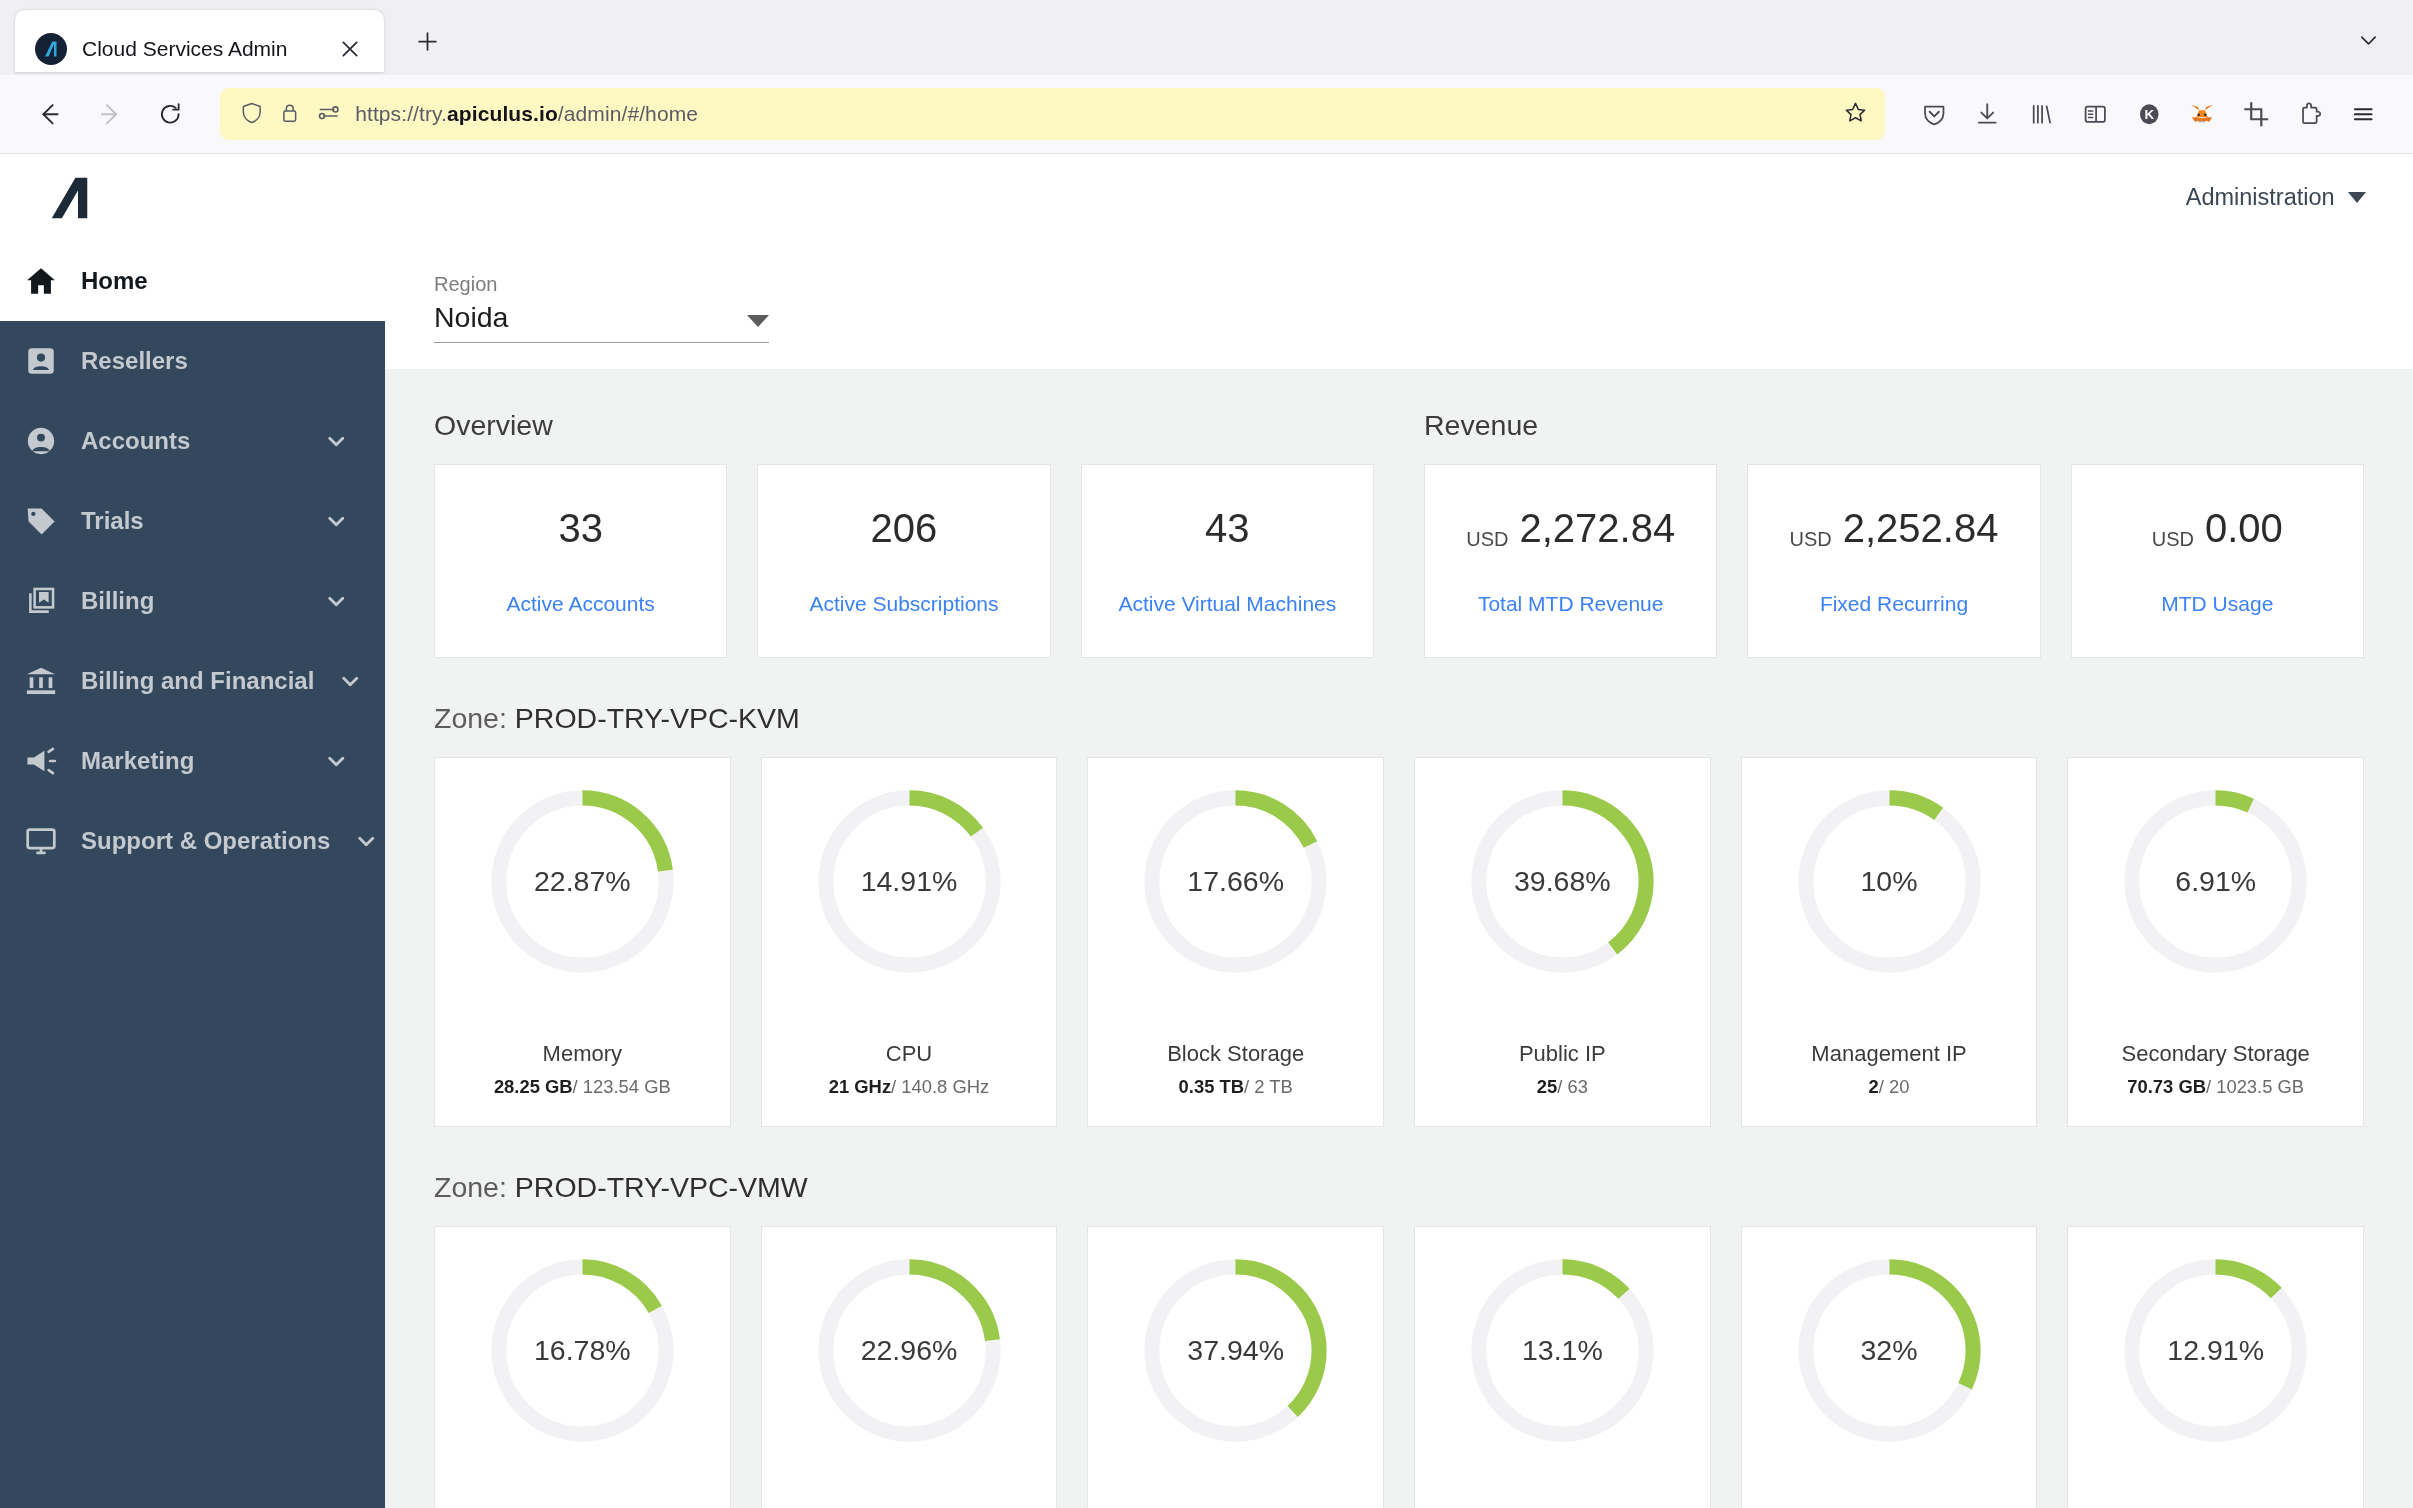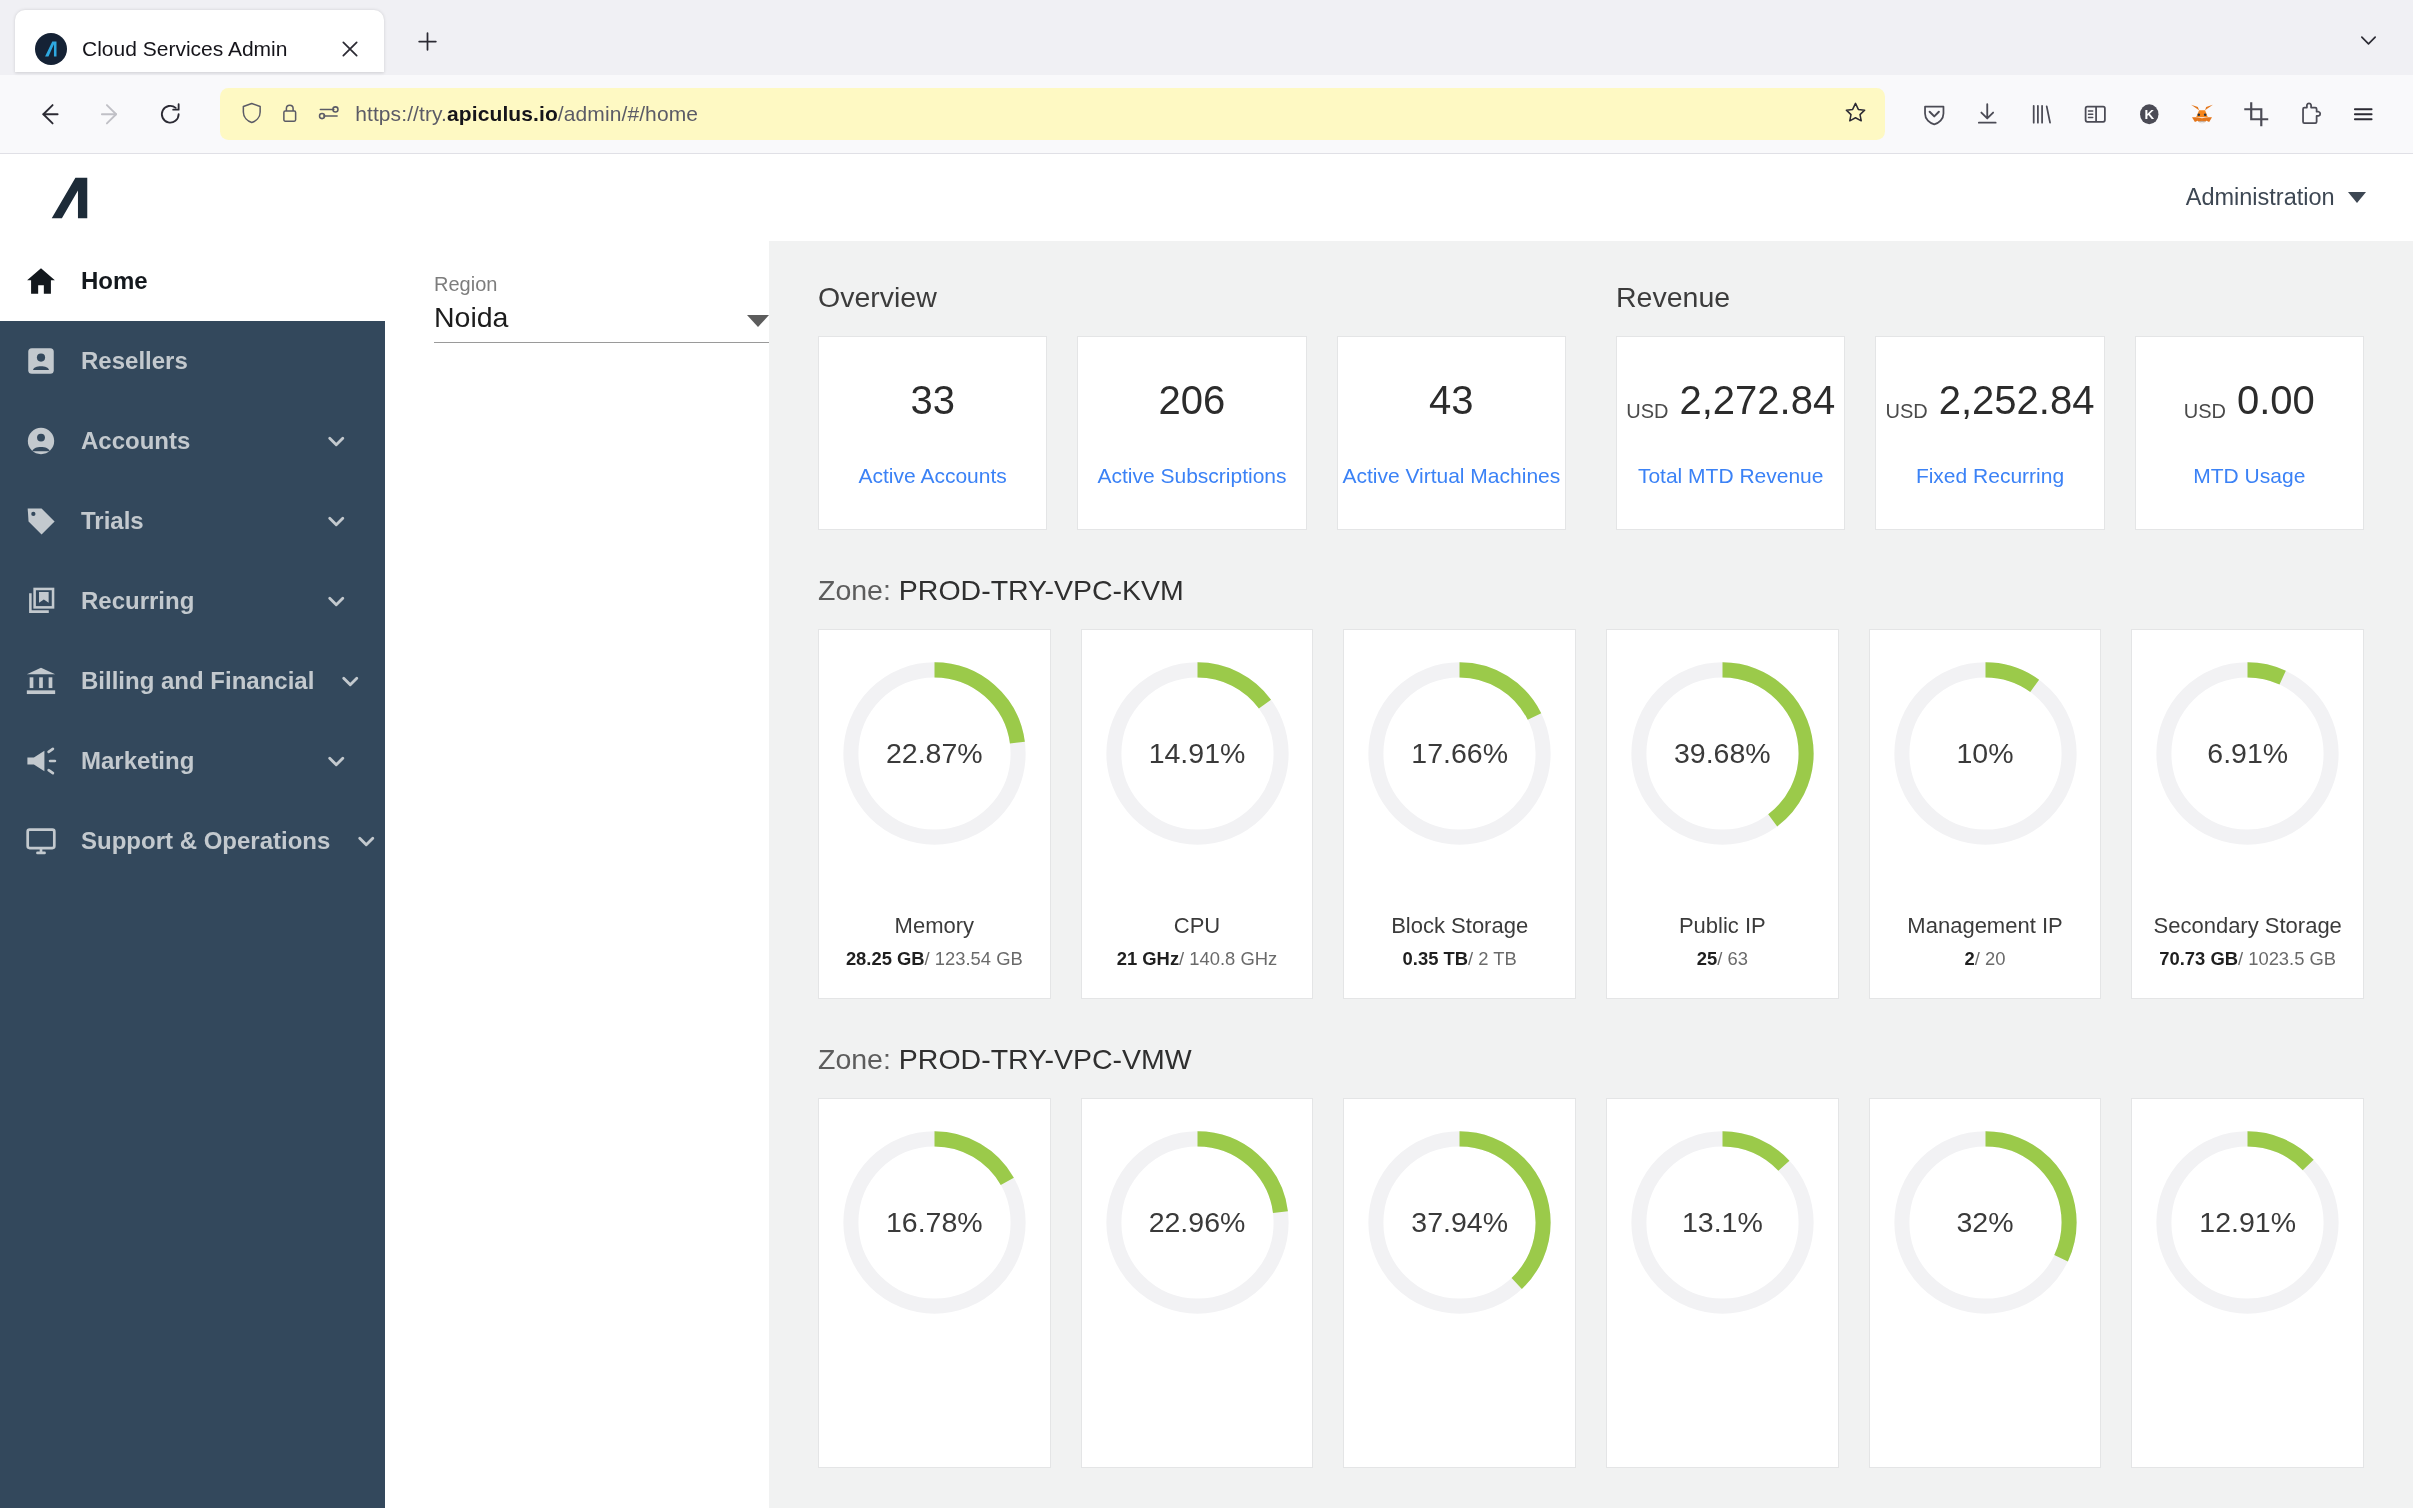--- a/index.html
+++ b/index.html
@@ -90,21 +90,21 @@
     height: 80px; display: flex; align-items: center; padding: 0 35px 0 22px;
     gap: 22px; color: #c3c9ce; font-size: 24px; font-weight: 600;
   }
   .nav-item .nav-ico { width: 37px; height: 37px; flex: none; display:flex; align-items:center; justify-content:center; }
   .nav-item .nav-label { flex: 1; white-space: nowrap; }
   .nav-item.active { background: #ffffff; color: #13181d; }
   .nav-item.active .nav-ico svg { fill: #13181d; }
   .nav-chev { width: 28.5px; height: 28.5px; flex: none; }
 
   
-  .content { flex: 1; background: #ffffff; display: flex; flex-direction: row; min-width: 0; }
+  .content { flex: 1; background: #ffffff; display: flex; flex-direction: column; min-width: 0; }
   .region-bar { height: 128px; background: #fff; padding: 32px 0 0 49px; flex: none; }
   .region-field { width: 335px; }
   .region-label { font-size: 20px; color: #7d7d7d; margin-bottom: 5px; }
   .region-select {
     display: flex; align-items: flex-end; justify-content: space-between;
     border-bottom: 1.7px solid #9a9a9a; padding-bottom: 7.5px;
   }
   .region-value { font-size: 28.5px; color: #1c1c1c; }
   .region-caret {
     width: 0; height: 0; border-left: 11px solid transparent;
@@ -355,21 +355,21 @@
               </svg></span>
           </div>
           <div class="nav-item">
             <span class="nav-ico">
               <svg width="34" height="34" viewBox="0 0 24 24" fill="none" stroke="currentColor" stroke-width="1.8">
                 <rect x="7.5" y="3.5" width="13" height="13"></rect>
                 <path d="M4.5 6.5 V19.5 H17.5"></path>
                 <path d="M11.5 6.5 V11.5 L14 9.8 L16.5 11.5 V6.5 Z" fill="currentColor"></path>
               </svg>
             </span>
-            <span class="nav-label">Recurring</span>
+            <span class="nav-label">Billing</span>
             <span class="nav-chev"><svg width="28.5" height="28.5" viewBox="0 0 24 24" fill="none" stroke="currentColor" stroke-width="2.4" stroke-linecap="round" stroke-linejoin="round">
                 <path d="M6.5 9.5 L12 15 L17.5 9.5"></path>
               </svg></span>
           </div>
           <div class="nav-item">
             <span class="nav-ico">
               <svg width="34" height="34" viewBox="0 0 24 24" fill="currentColor">
                 <path d="M12 2.6 L22 7.2 H2 Z"></path>
                 <rect x="4" y="9.4" width="2.6" height="7.6"></rect>
                 <rect x="10.7" y="9.4" width="2.6" height="7.6"></rect>

